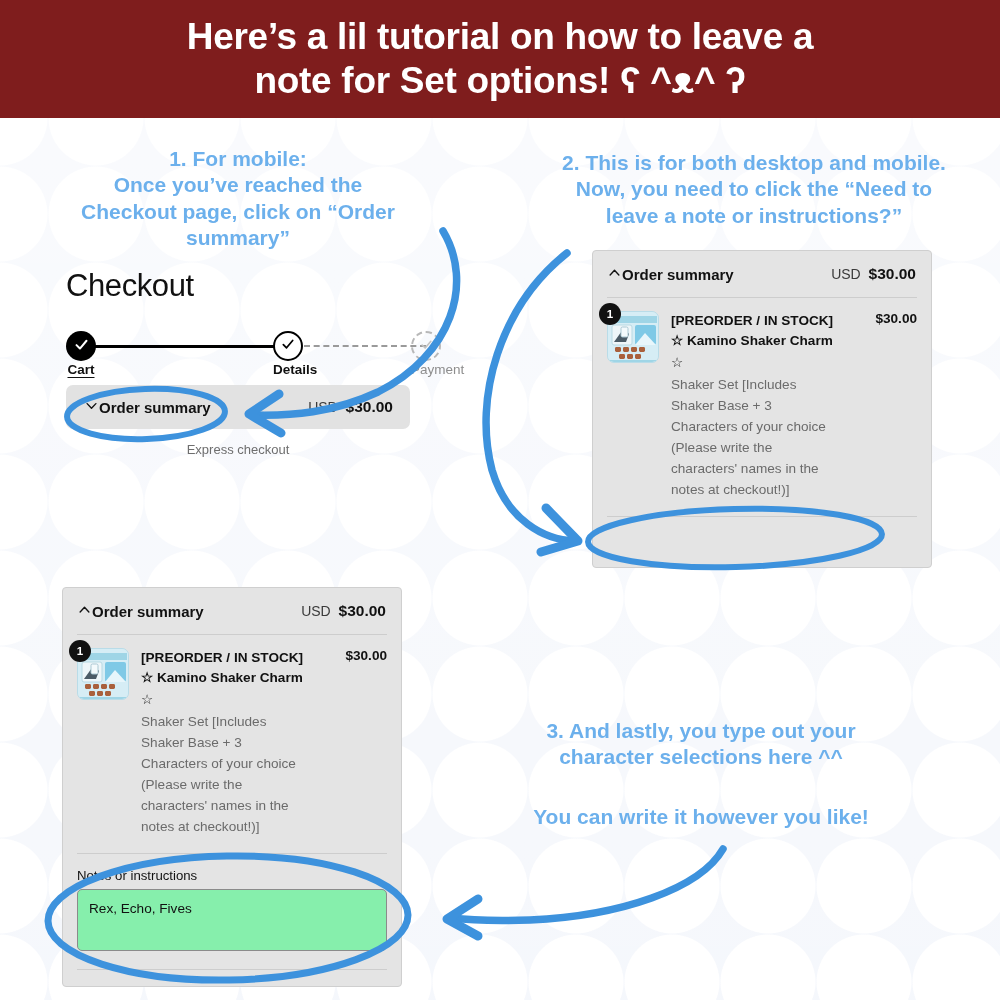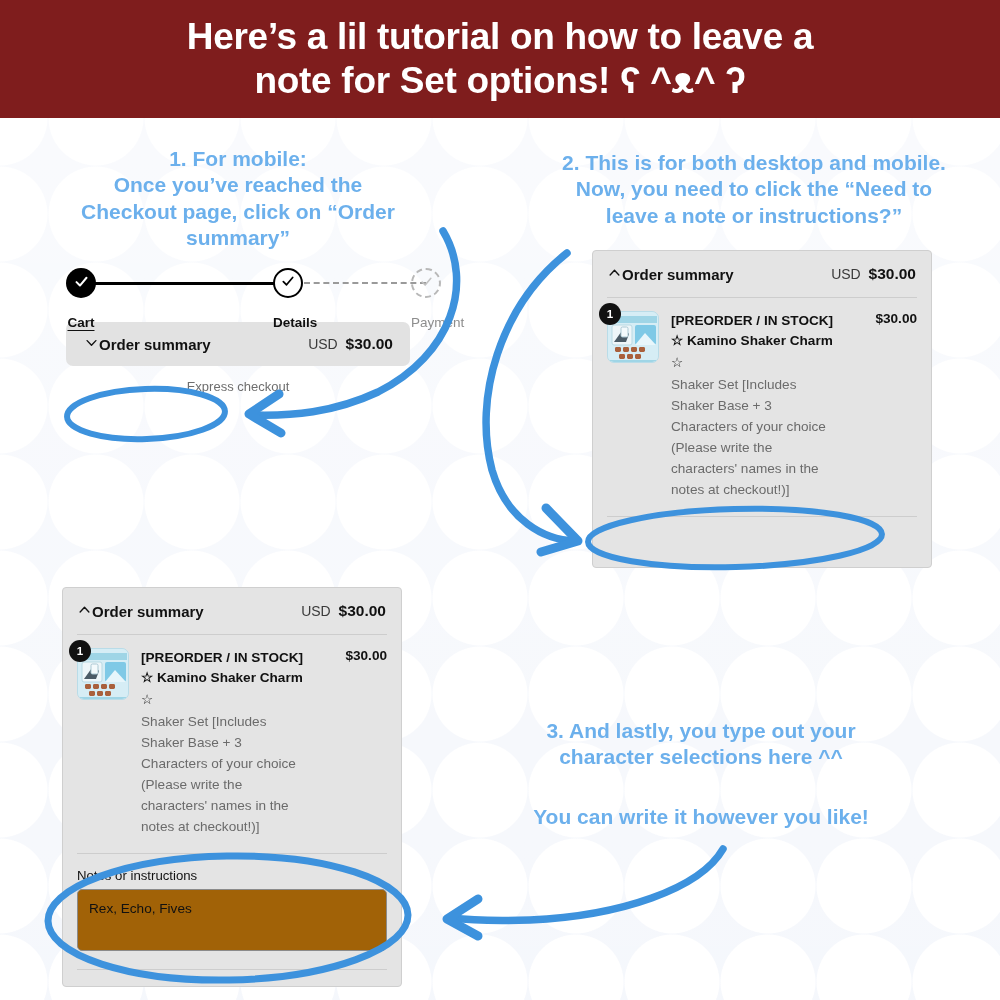--- a/index.html
+++ b/index.html
@@ -122,21 +122,21 @@
   .dot-solid { background: #000; }
   .dot-solid svg { stroke: #fff; }
   .dot-ring { background: #fff; border: 2.5px solid #000; }
   .dot-ring svg { stroke: #000; }
   .dot-dashed { background: transparent; border: 2px dashed #b8b8b8; }
   .dot-dashed svg { stroke: #c2c2c2; }
   .step-label {
     font-size: 13.5px;
     font-weight: bold;
     color: #111;
-    margin-top: 17px;
+    margin-top: 1px;
     white-space: nowrap;
   }
   #step-cart { left: 0; }
   #step-cart .step-label { text-decoration: underline; text-underline-offset: 3px; }
   #step-details { left: 207px; }
   #step-payment { left: 345px; }
   #step-payment .step-label { color: #8d8d8d; font-weight: normal; }
 
   
   #order-summary-bar {
@@ -256,21 +256,21 @@
   
   .notes-area { padding: 14px 14px 0 14px; }
   .notes-label {
     font-size: 13.2px;
     color: #111;
     margin-bottom: 6px;
   }
   .notes-input {
     width: 100%;
     height: 62px;
-    background: #a16207;
+    background: #86efac;
     border: 1px solid #8b8b8b;
     border-radius: 5px;
     padding: 9px 11px;
     font-family: "Liberation Sans", sans-serif;
     font-size: 13.6px;
     color: #111;
     resize: none;
     outline: none;
     line-height: 1.4;
   }
@@ -305,20 +305,21 @@
 summary”</div>
 <div class="instruction" id="instruction-2">2. This is for both desktop and mobile.
 Now, you need to click the “Need to
 leave a note or instructions?”</div>
 <div class="instruction" id="instruction-3">3. And lastly, you type out your
 character selections here ^^</div>
 <div class="instruction" id="instruction-3b">You can write it however you like!</div>
 
 <div class="mock" id="checkout-block">
 
+  <div id="checkout-heading">Checkout</div>
 
   <div id="stepper">
     <div id="stepper-track-filled"></div>
     <div id="stepper-track-dotted"></div>
 
     <div class="step" id="step-cart">
       <div class="step-dot dot-solid">
         <span>
           <svg width="15" height="15" viewBox="0 0 24 24" fill="none" stroke-width="3.2" stroke-linecap="round" stroke-linejoin="round">
               <polyline points="4,13 9.5,18.5 20,6"></polyline>

